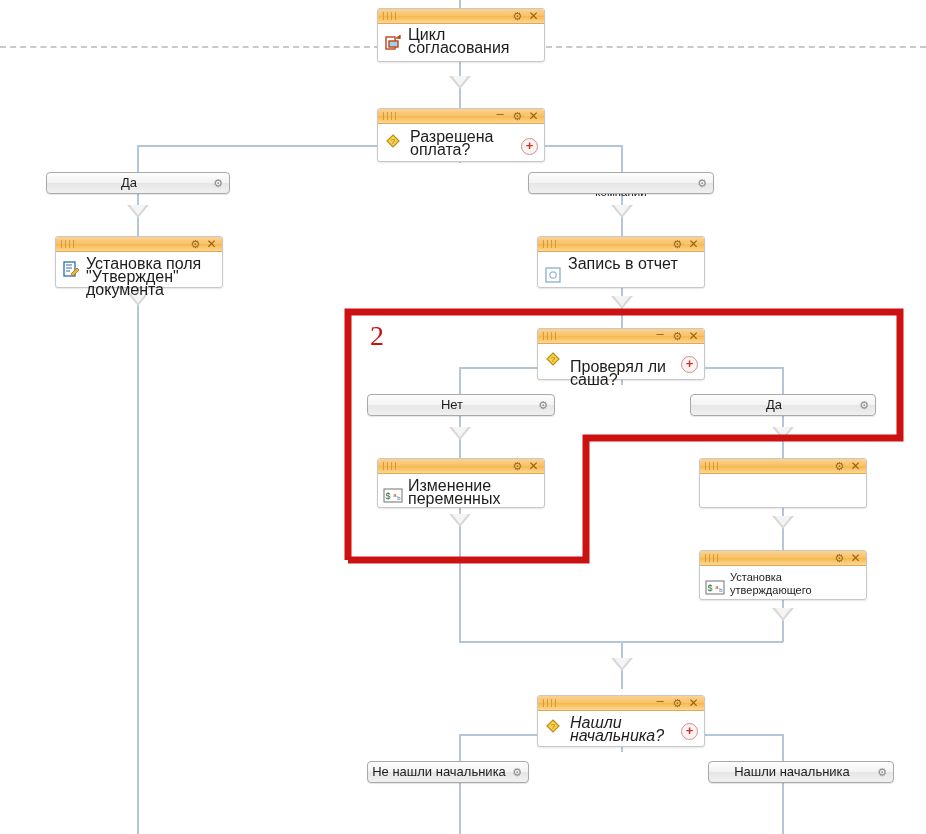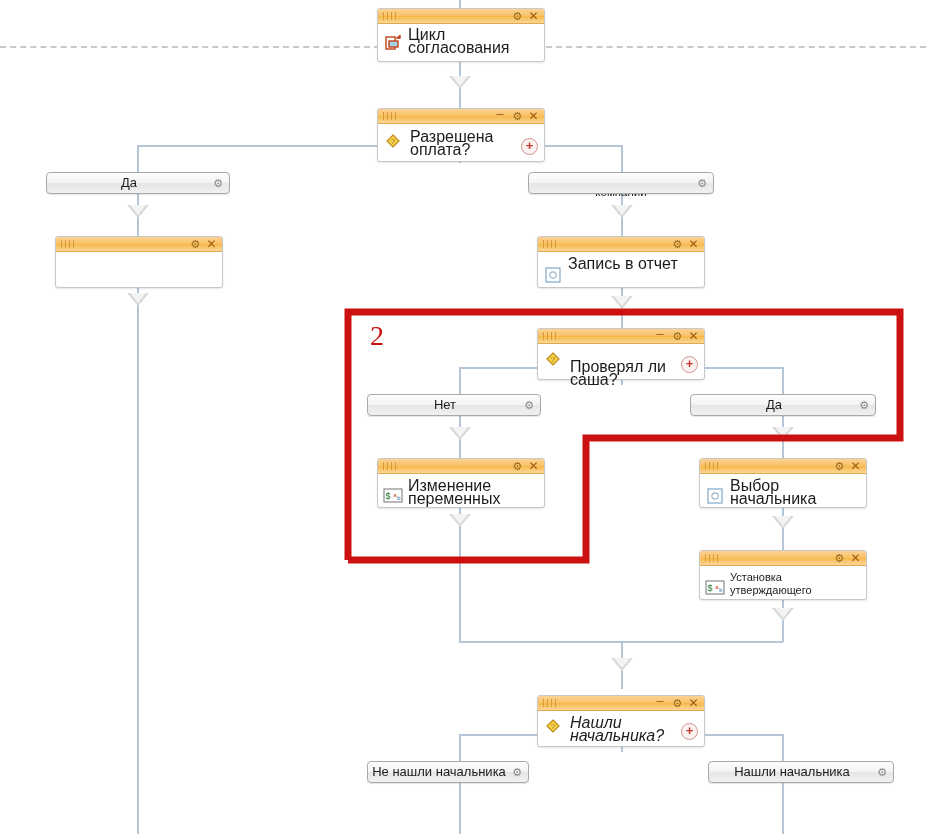--- a/index.html
+++ b/index.html
@@ -276,20 +276,31 @@
   </div>
 
   <div class="node" style="left:55px; top:236px; width:168px; height:52px;">
     <div class="node-title">
       <span class="grip"></span>
       <span class="tbtn gear">
         <span class="gear-glyph">⚙</span>
       </span>
       <span class="tbtn close">✕</span>
     </div>
+    <div class="node-body">
+      <svg class="node-icon" style="top:8px;" viewBox="0 0 18 18">
+        <rect x="2" y="2" width="11" height="14" fill="#ffffff" stroke="#2a6ea6" stroke-width="1.3"></rect>
+        <line x1="4" y1="5" x2="10" y2="5" stroke="#2a6ea6" stroke-width="1"></line>
+        <line x1="4" y1="8" x2="10" y2="8" stroke="#2a6ea6" stroke-width="1"></line>
+        <line x1="4" y1="11" x2="8" y2="11" stroke="#2a6ea6" stroke-width="1"></line>
+        <path d="M9 14 L15 8 L17 10 L11 16 Z" fill="#f3b33d" stroke="#b07a18" stroke-width="0.9"></path>
+      </svg>
+      <div class="node-label two-line">Установка поля
+"Утвержден" документа</div>
+    </div>
   </div>
 
   <div class="node" style="left:537px; top:236px; width:168px; height:52px;">
     <div class="node-title">
       <span class="grip"></span>
       <span class="tbtn gear">
         <span class="gear-glyph">⚙</span>
       </span>
       <span class="tbtn close">✕</span>
     </div>
@@ -341,27 +352,20 @@
   </div>
 
   <div class="node" style="left:699px; top:458px; width:168px; height:50px;">
     <div class="node-title">
       <span class="grip"></span>
       <span class="tbtn gear">
         <span class="gear-glyph">⚙</span>
       </span>
       <span class="tbtn close">✕</span>
     </div>
-    <div class="node-body">
-      <svg class="node-icon" style="top:13px;" viewBox="0 0 18 18">
-        <rect x="2" y="2" width="14" height="14" fill="#ffffff" stroke="#7fa8c8" stroke-width="1.2"></rect>
-        <circle cx="9" cy="9" r="3.2" fill="none" stroke="#9bb8cc" stroke-width="1.2"></circle>
-      </svg>
-      <div class="node-label" style="margin-top:1px;">Выбор начальника</div>
-    </div>
   </div>
 
   <div class="node" style="left:699px; top:550px; width:168px; height:50px;">
     <div class="node-title">
       <span class="grip"></span>
       <span class="tbtn gear">
         <span class="gear-glyph">⚙</span>
       </span>
       <span class="tbtn close">✕</span>
     </div>
@@ -401,21 +405,21 @@
   </div>
 
   <div style="position:absolute; left:528px; top:186px; width:186px; height:12px;
               overflow:hidden; text-align:center; font-size:11.5px; color:#1c1c1c;">
     <span style="display:inline-block; margin-top:-4px;">компании</span>
   </div>
   <div class="branch" style="left:528px; top:172px; width:186px;">
     <span class="bgear">⚙</span>
   </div>
 
-  <div class="branch" style="left:367px; top:394px; width:174px;">
+  <div class="branch" style="left:367px; top:394px; width:188px;">
     <span class="branch-label">Нет</span>
     <span class="bgear">⚙</span>
   </div>
 
   <div class="branch" style="left:690px; top:394px; width:186px;">
     <span class="branch-label">Да</span>
     <span class="bgear">⚙</span>
   </div>
 
   <div class="branch" style="left:367px; top:761px; width:162px;">

